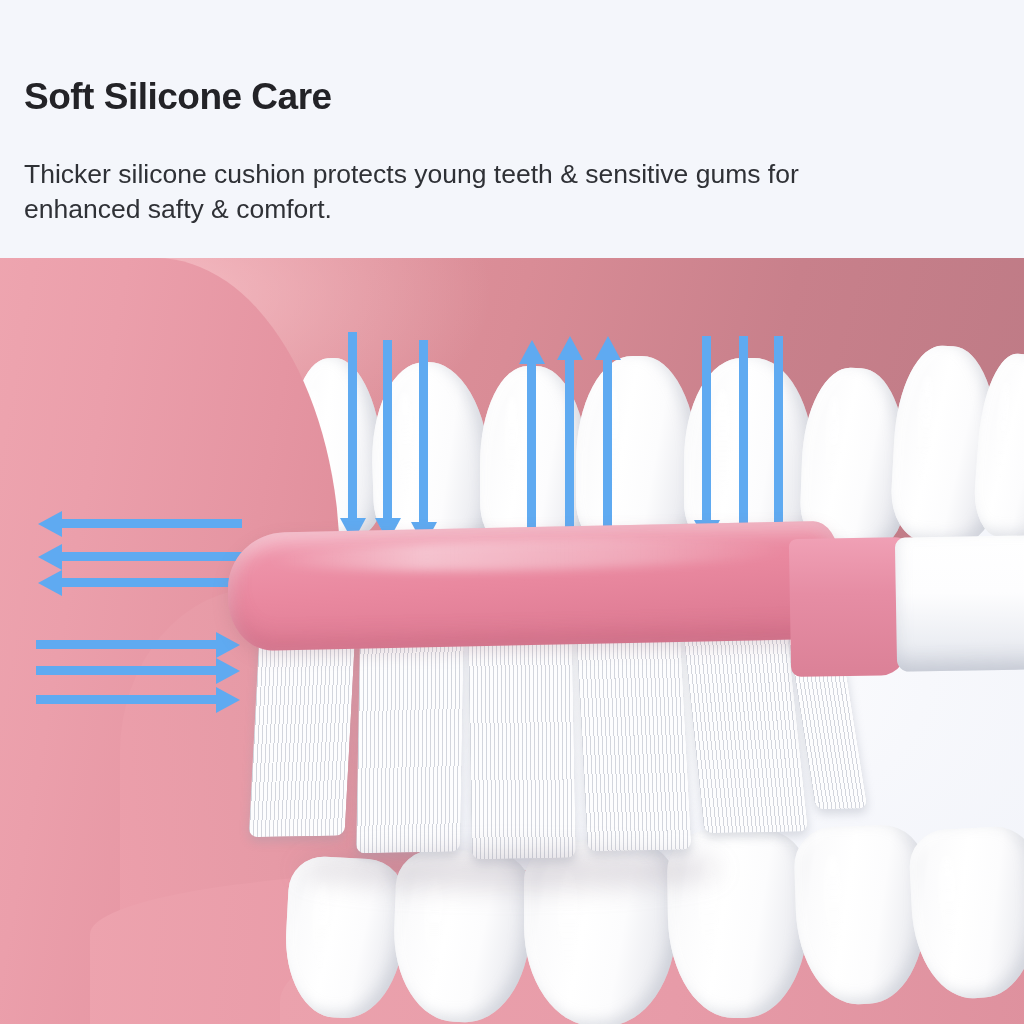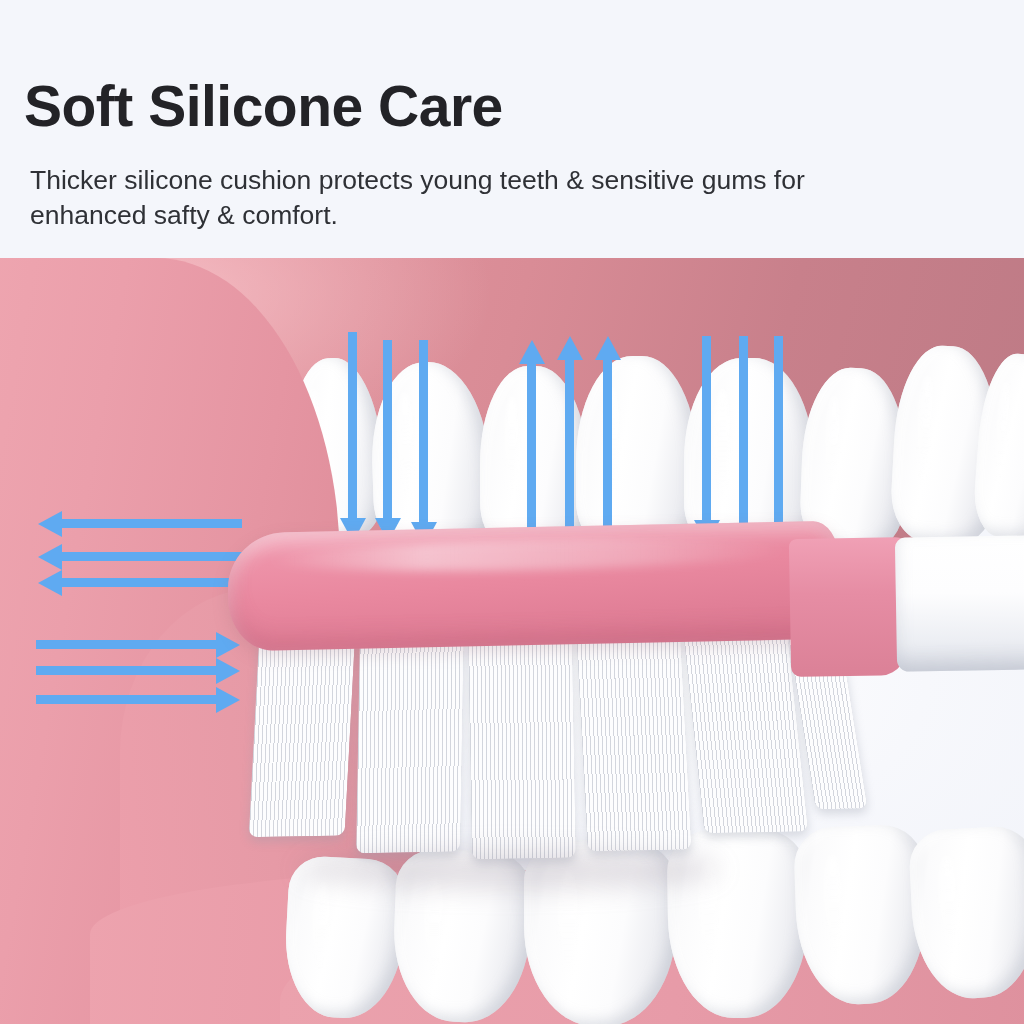--- a/index.html
+++ b/index.html
@@ -24,33 +24,33 @@
     height: 258px;
     background: #f4f6fb;
     box-sizing: border-box;
     padding: 0 24px;
   }
   #title {
     position: absolute;
     left: 24px;
     top: 78px;
     margin: 0;
-    font-size: 57px;
+    font-size: 37px;
     font-weight: 700;
     letter-spacing: -0.5px;
     color: #232327;
     line-height: 1;
     white-space: nowrap;
   }
   #subtitle {
     position: absolute;
     left: 24px;
     top: 157px;
     width: 780px;
-    margin: 6px;
+    margin: 0;
     font-size: 26.5px;
     font-weight: 400;
     line-height: 1.33;
     color: #2f3136;
   }
 
   
   #scene {
     position: absolute;
     left: 0; top: 258px;

